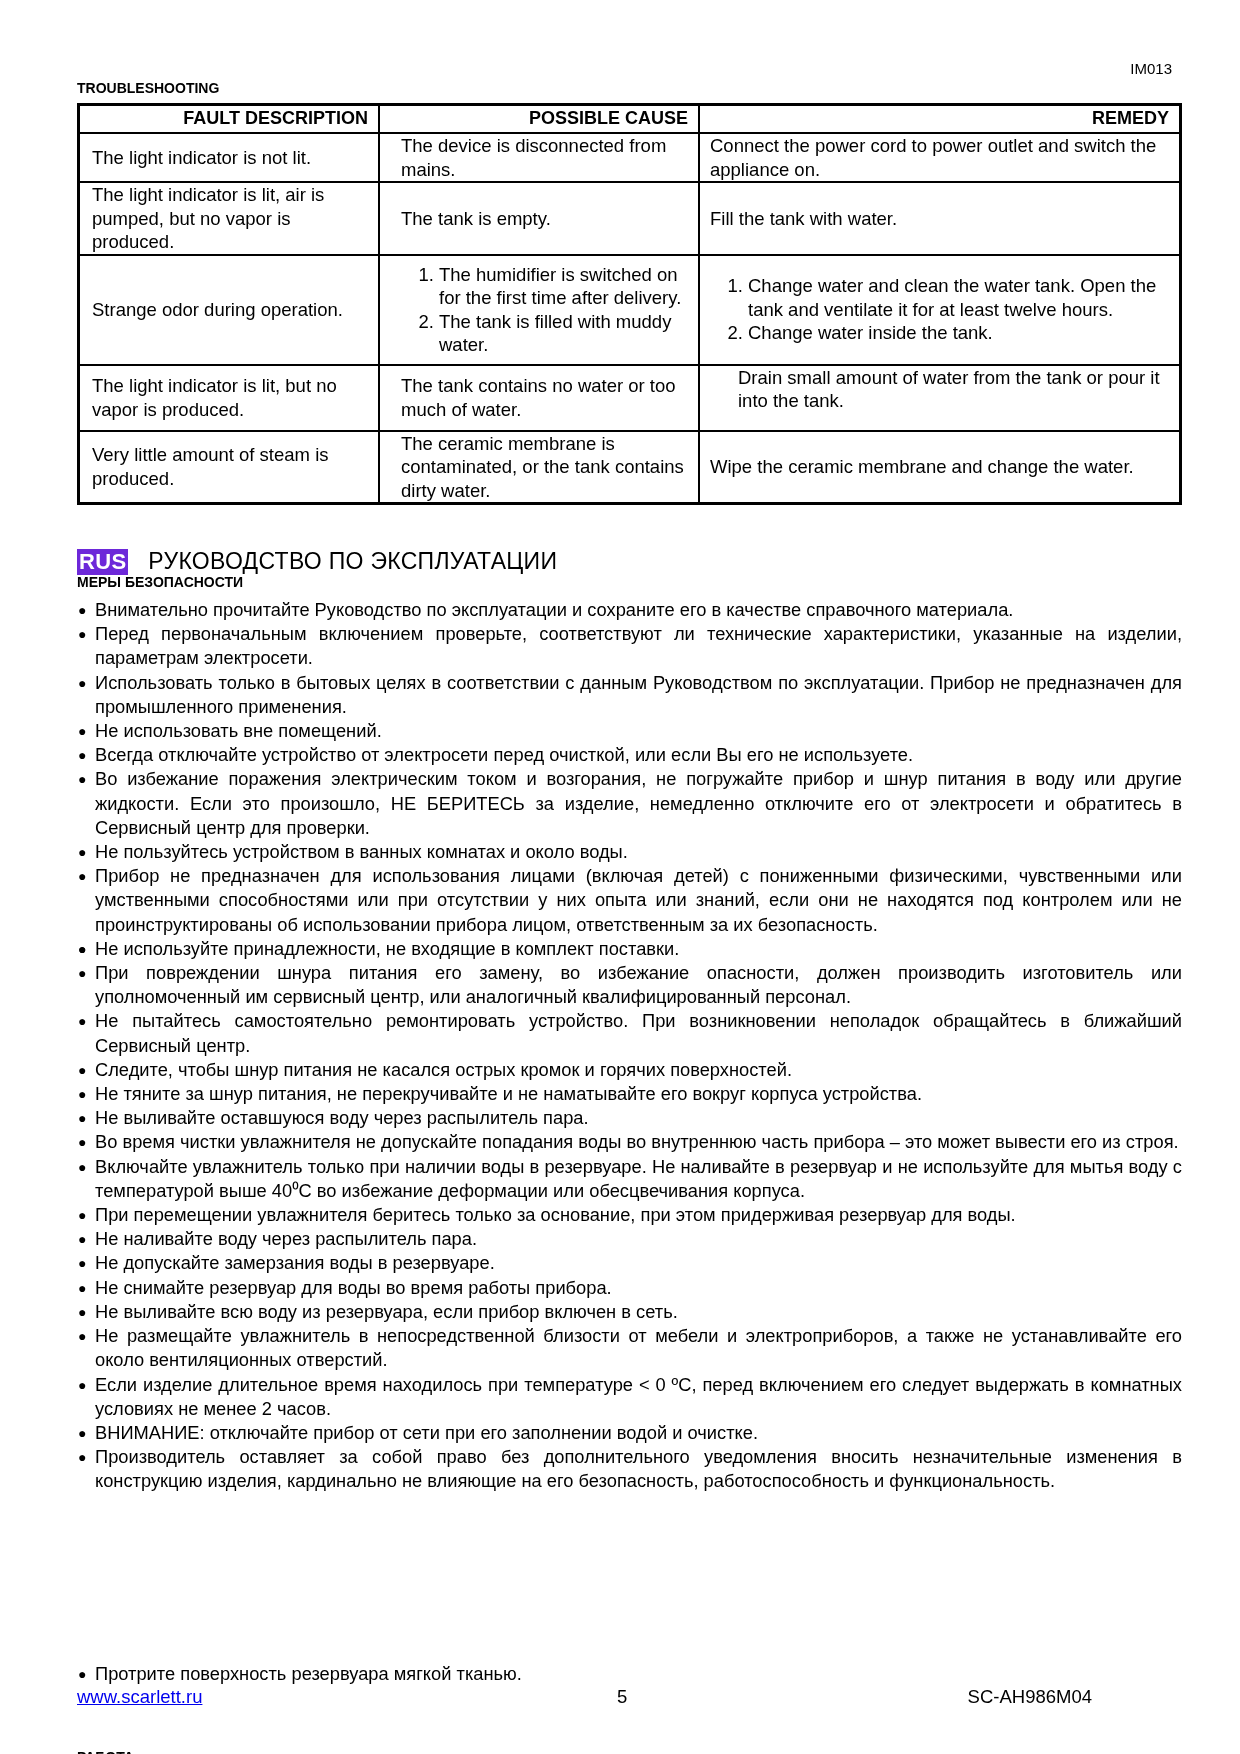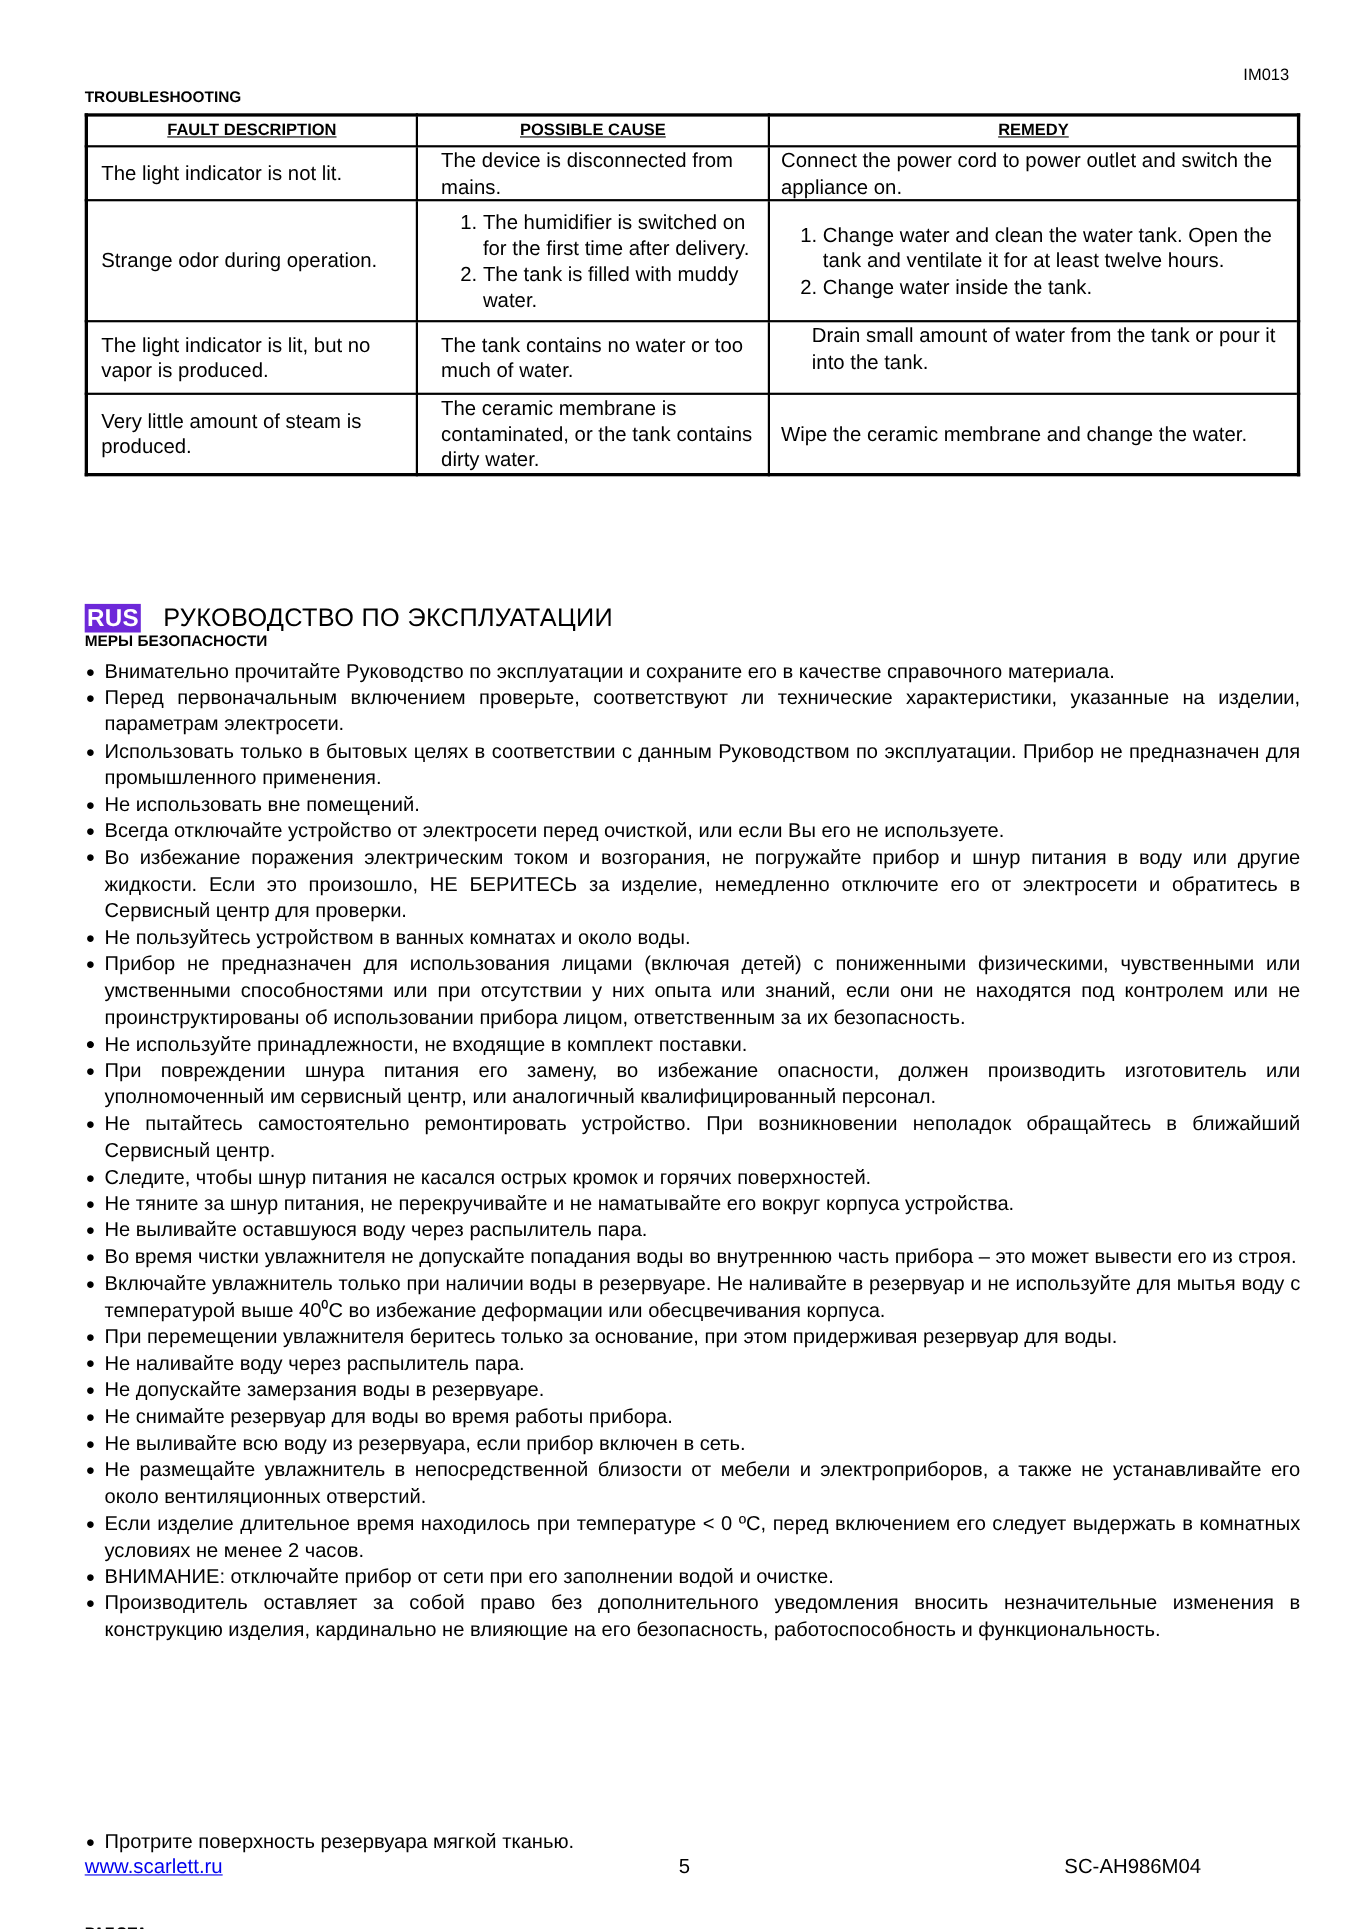--- a/index.html
+++ b/index.html
@@ -10,21 +10,21 @@
   .doc-code { position: absolute; top: 36px; right: 68px; font-size: 15px; margin-top: 24px; }
   .section-heading { position: absolute; left: 77px; font-weight: bold; font-size: 14px; }
   #ts-heading { top: 80px; }
 
   table.ts {
     position: absolute; left: 77px; top: 103px; width: 1105px;
     border-collapse: collapse; font-size: 18.5px; line-height: 23.5px;
     border: 3px solid #000;
   }
   table.ts th, table.ts td { border: 2px solid #000; padding: 0 10px; vertical-align: middle; }
-  table.ts th { font-weight: bold; text-align: center; height: 26px; font-size: 15px; text-decoration: underline; }
+  table.ts th { font-weight: bold; text-align: right; height: 26px; font-size: 18px; }
   table.ts td.col1 { width: 276px; padding-left: 12px; }
   table.ts td.col2 { width: 287px; padding-left: 21px; }
   table.ts td.col3 { padding-left: 10px; }
   table.ts td.top { vertical-align: top; }
   table.ts ol { margin: 0; padding-left: 38px; }
   table.ts ol li { padding-left: 0px; }
   .indent-remedy { padding-left: 38px !important; }
 
   .rus-title {
     position: absolute; left: 77px; top: 548px; font-size: 23px; font-weight: normal;
@@ -68,20 +68,25 @@
       <th>FAULT DESCRIPTION</th>
       <th>POSSIBLE CAUSE</th>
       <th>REMEDY</th>
     </tr>
   </thead>
   <tbody>
     <tr style="height:48px">
       <td class="col1">The light indicator is not lit.</td>
       <td class="col2">The device is disconnected from mains.</td>
       <td class="col3">Connect the power cord to power outlet and switch the appliance on.</td>
+    </tr>
+    <tr style="height:72px">
+      <td class="col1">The light indicator is lit, air is pumped, but no vapor is produced.</td>
+      <td class="col2">The tank is empty.</td>
+      <td class="col3">Fill the tank with water.</td>
     </tr>
     <tr style="height:110px">
       <td class="col1">Strange odor during operation.</td>
       <td class="col2">
         <ol>
           <li>The humidifier is switched on for the first time after delivery.</li>
           <li>The tank is filled with muddy water.</li>
         </ol>
       </td>
       <td class="col3">

